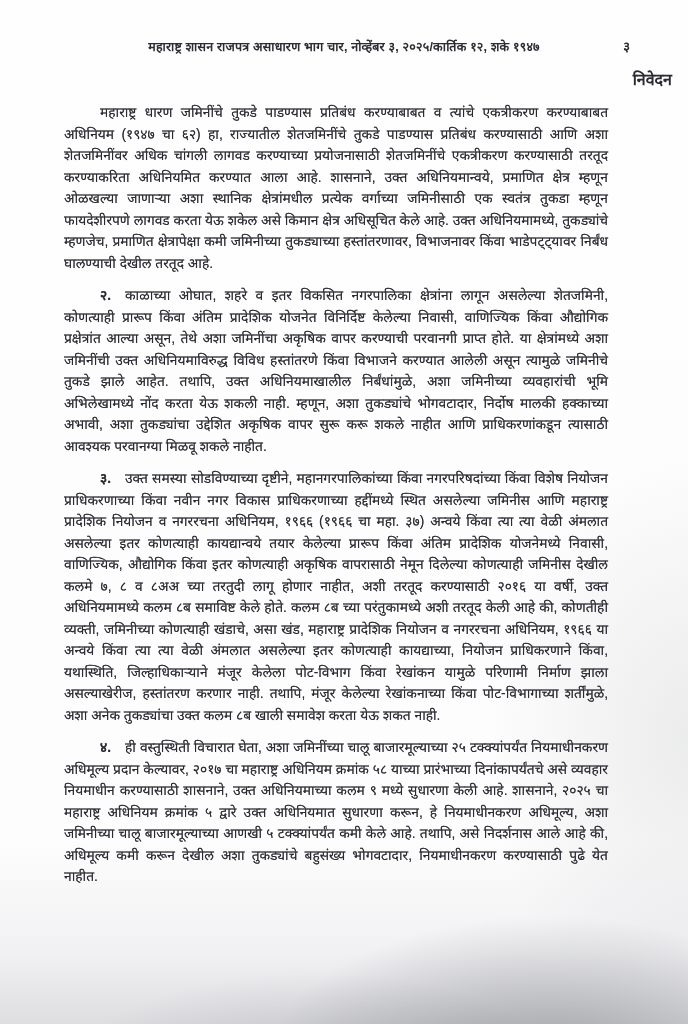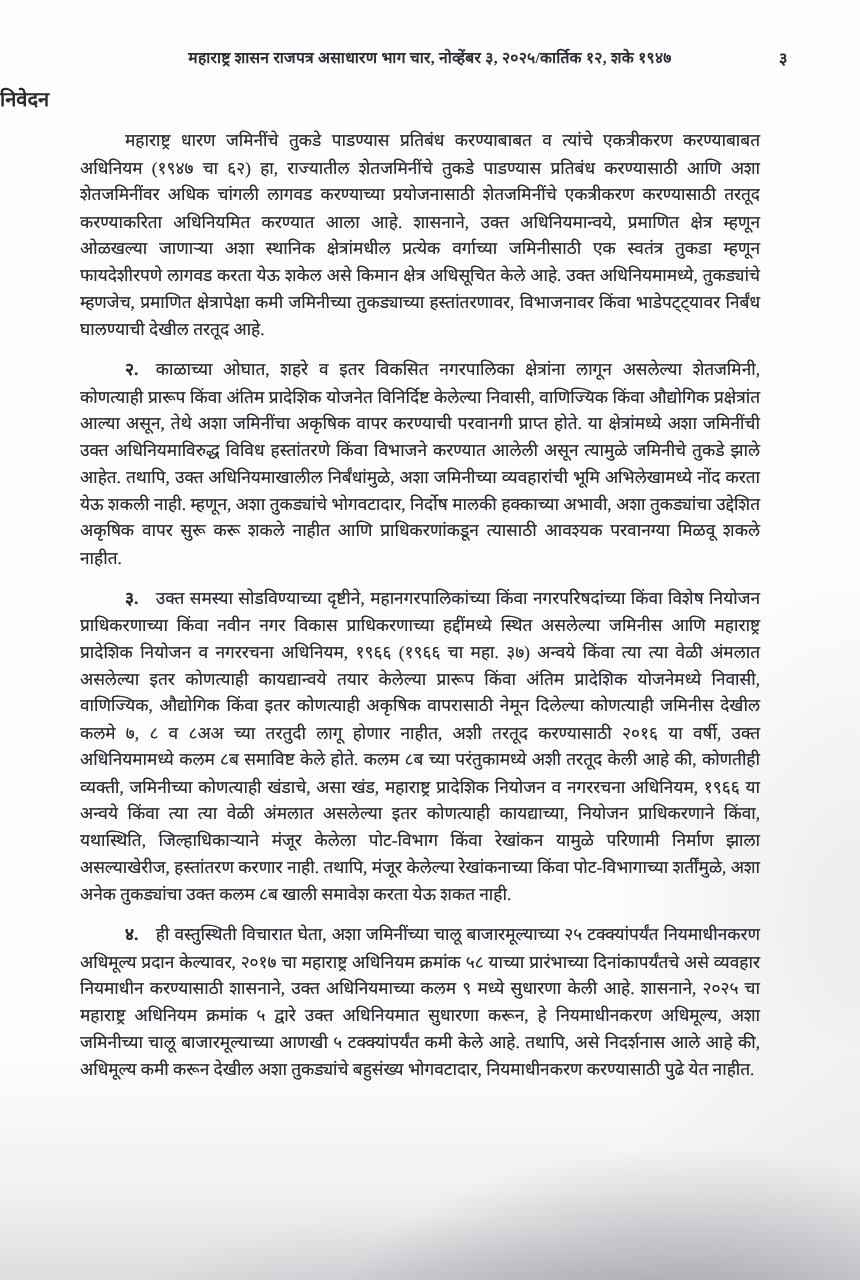--- a/index.html
+++ b/index.html
@@ -6,21 +6,21 @@
     margin: 0;
     padding: 0;
     background: #ffffff;
   }
   .page {
     position: relative;
     width: 688px;
     height: 1024px;
     overflow: hidden;
     color: #2a2a32;
-    font-family: Liberation Serif, serif;
+    font-family: Liberation Sans, sans-serif;
     background:
       radial-gradient(ellipse 460px 240px at 80% 104%, rgba(104,106,112,0.52), rgba(104,106,112,0) 62%),
       radial-gradient(ellipse 430px 190px at 46% 106%, rgba(128,130,136,0.34), rgba(128,130,136,0) 60%),
       radial-gradient(ellipse 300px 420px at 101% 72%, rgba(140,142,148,0.16), rgba(140,142,148,0) 70%),
       linear-gradient(to bottom, #fefefe 0%, #fdfdfd 82%, #f1f1f3 93%, #dedee1 100%);
   }
   .header {
     position: relative;
     padding-top: 37px;
     text-align: center;
@@ -33,22 +33,22 @@
   }
   .page-number {
     position: absolute;
     top: 37px;
     right: 58px;
     font-size: 13px;
     font-weight: 600;
     color: #2c2c34;
   }
   .doc-title {
-    margin: 13px 0 12px 0;
-    text-align: left;
+    margin: 13px 16px 12px 0;
+    text-align: right;
     font-size: 16px;
     font-weight: 700;
     color: #2a2a32;
   }
   .body-text {
     padding: 0 80px 0 64px;
   }
   .para {
     margin: 0 0 11px 0;
     font-size: 13.8px;

